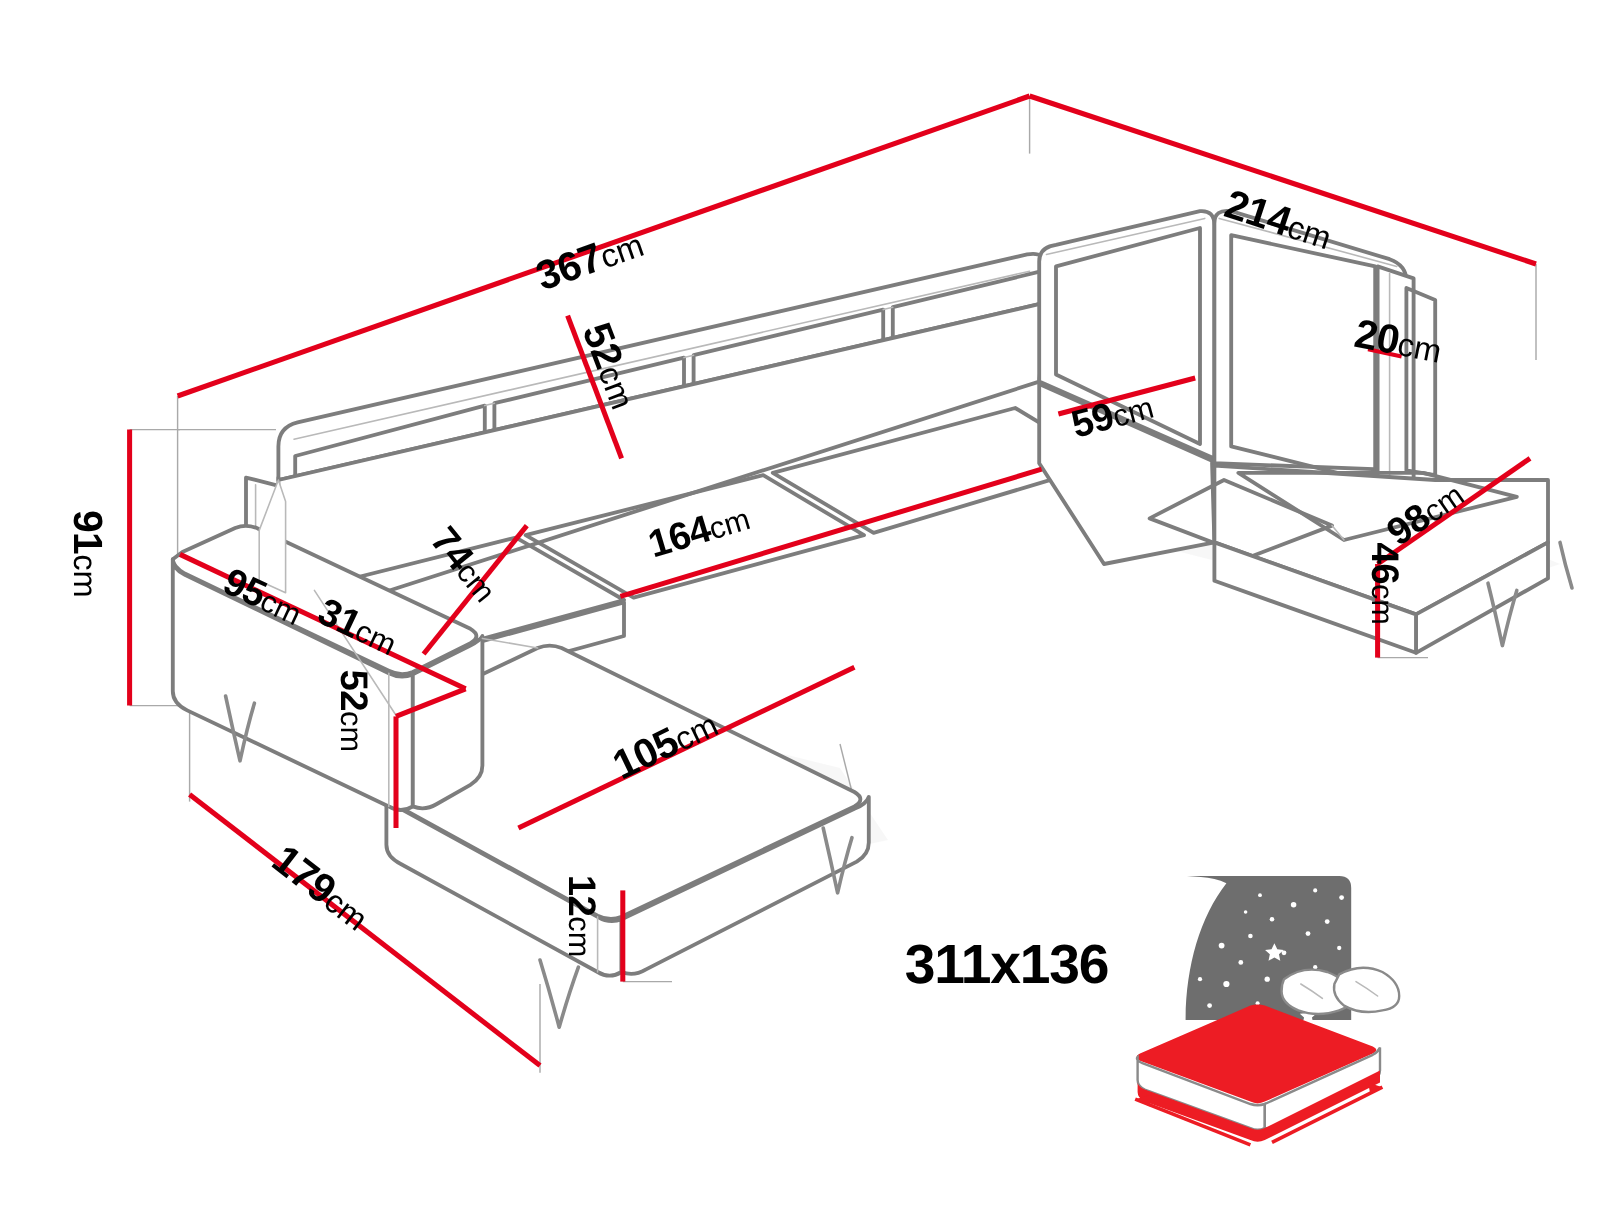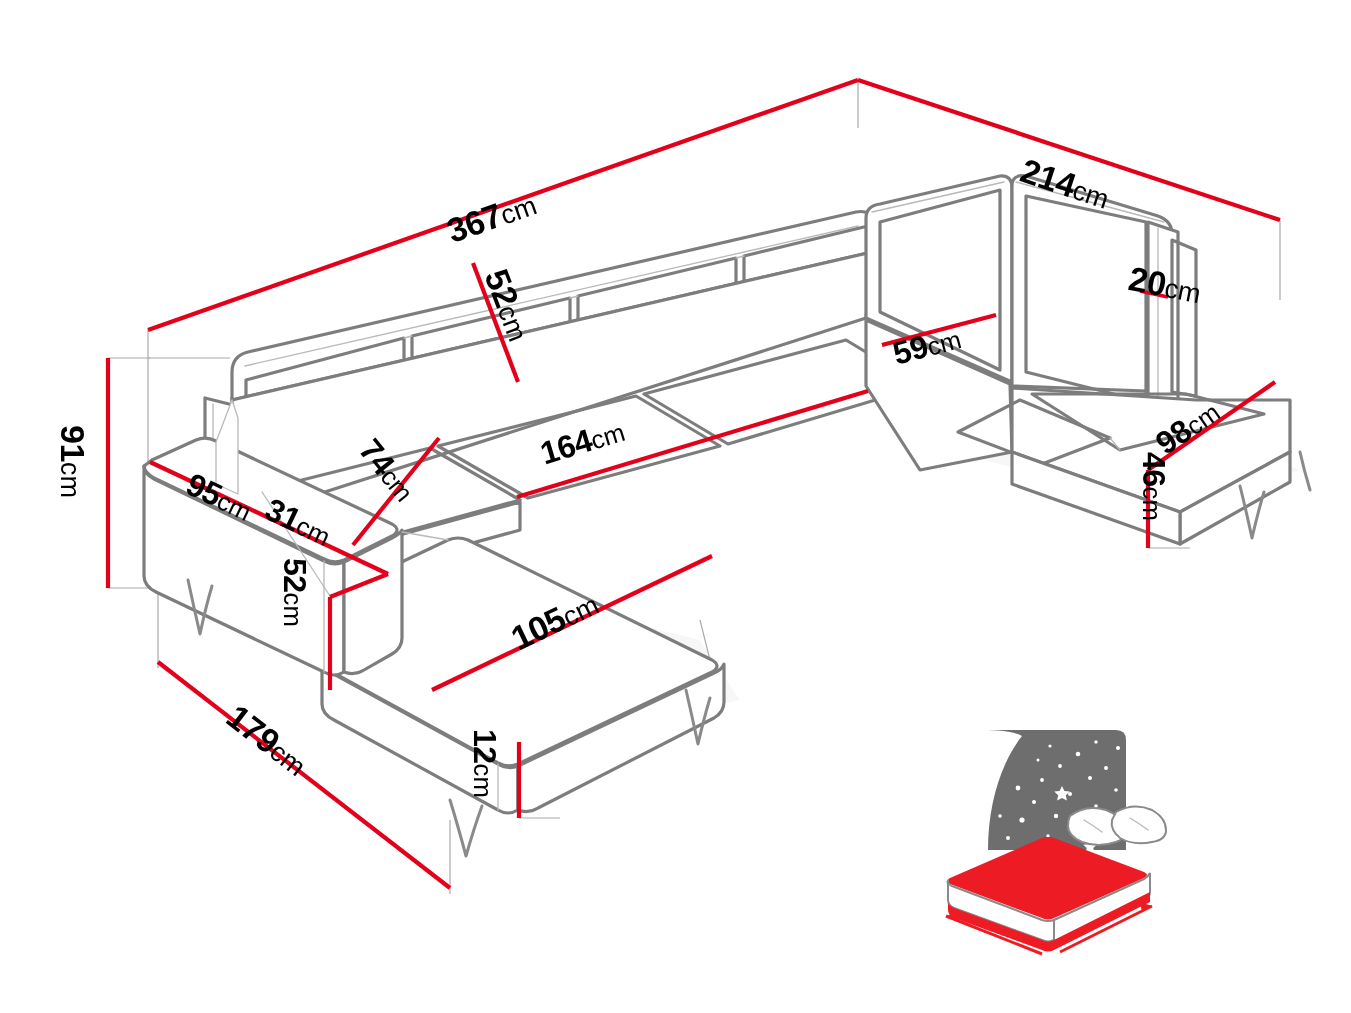--- a/index.html
+++ b/index.html
@@ -373,14 +373,15 @@
   </div>
 
   <div class="dim-label" style="left:505px; top:623px; font-size:34px; transform:rotate(-25.6deg);">
     <span>105</span><span class="unit">cm</span>
   </div>
 
   <div class="dim-label" style="left:503px; top:729px; font-size:32px; transform:rotate(90deg);">
     <span>12</span><span class="unit">cm</span>
   </div>
 
+  <div class="bed-label" style="left:754px; top:776px; font-size:46px; letter-spacing:-1px;">311x136</div>
 
 </div>
 
 </body></html>

